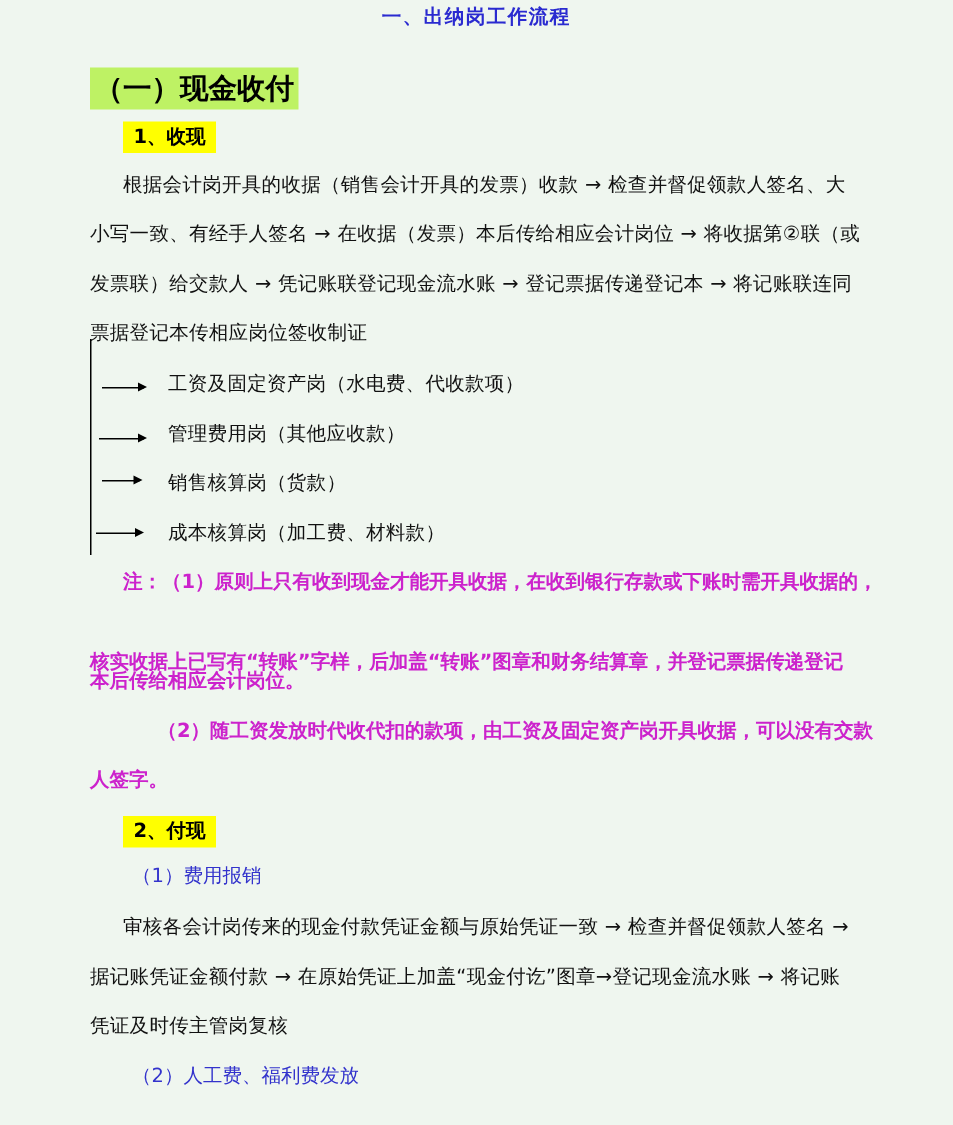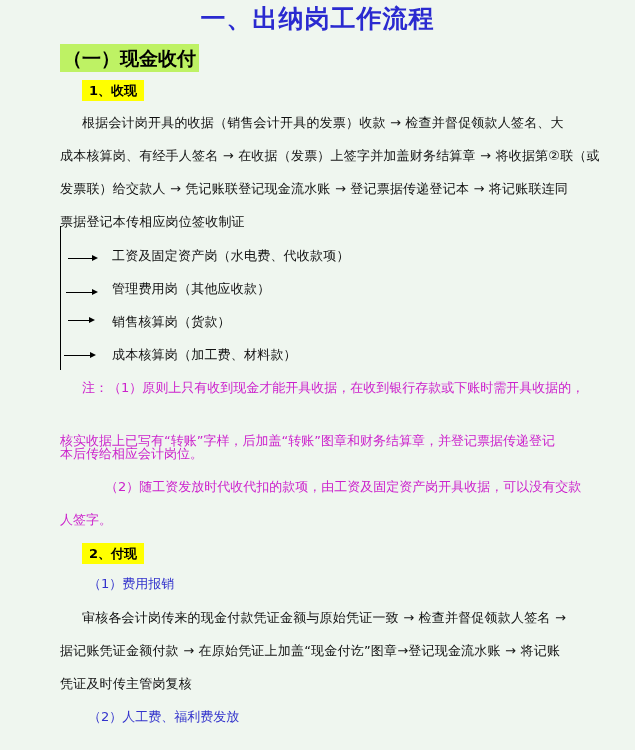--- a/index.html
+++ b/index.html
@@ -6,26 +6,26 @@
   body {
     width: 635px; height: 750px; overflow: hidden;
     background: #eff6ef;
     font-family: "DejaVu Sans", "Liberation Sans", sans-serif;
     color: #111;
     position: relative;
   }
   .abs { position: absolute; white-space: nowrap; }
   .title {
     left: 0; width: 635px; top: 2px; text-align: center;
-    font-size: 25px; font-weight: bold; color: #2a2ad0; letter-spacing: 1px;
+    font-size: 13px; font-weight: bold; color: #2a2ad0; letter-spacing: 1px;
   }
   .hl-green { background: #bef264; font-weight: bold; font-size: 19px; padding: 3px 3px; color: #000; }
   .hl-yellow { background: #ffff00; font-weight: bold; font-size: 13px; padding: 3px 7px; color: #000; }
   .body-line { font-size: 13px; color: #111; letter-spacing: 0.2px; }
-  .note { font-size: 13px; color: #cc22cc; font-weight: normal; }
+  .note { font-size: 13px; color: #cc22cc; font-weight: bold; }
   .sub { font-size: 13px; color: #3333cc; }
   .vline { position: absolute; left: 60px; top: 226px; width: 1px; height: 144px; background: #000; }
   .arrow { position: absolute; height: 1px; background: #000; }
   .arrow::after {
     content: ""; position: absolute; right: -2px; top: -3px;
     border-left: 6px solid #000; border-top: 3.5px solid transparent; border-bottom: 3.5px solid transparent;
   }
 </style>
 </head>
 <body>
@@ -34,21 +34,21 @@
 
 <div class="abs" style="left:60px; top:46px;">
   <span class="hl-green">（一）现金收付</span>
 </div>
 
 <div class="abs" style="left:82px; top:80px;">
   <span class="hl-yellow">1、收现</span>
 </div>
 
 <div class="abs body-line" style="left:82px; top:114px;">根据会计岗开具的收据（销售会计开具的发票）收款 → 检查并督促领款人签名、大</div>
-<div class="abs body-line" style="left:60px; top:147px;">成本核算岗、有经手人签名 → 在收据（发票）上签字并加盖财务结算章 → 将收据第②联（或</div>
+<div class="abs body-line" style="left:60px; top:147px;">小写一致、有经手人签名 → 在收据（发票）本后传给相应会计岗位 → 将收据第②联（或</div>
 <div class="abs body-line" style="left:60px; top:180px;">发票联）给交款人 → 凭记账联登记现金流水账 → 登记票据传递登记本 → 将记账联连同</div>
 <div class="abs body-line" style="left:60px; top:213px;">票据登记本传相应岗位签收制证</div>
 
 <div class="vline"></div>
 
 <div class="arrow" style="left:68px; width:28px; top:258px;"></div>
 <div class="abs body-line" style="left:112px; top:247px;">工资及固定资产岗（水电费、代收款项）</div>
 
 <div class="arrow" style="left:66px; width:30px; top:292px;"></div>
 <div class="abs body-line" style="left:112px; top:280px;">管理费用岗（其他应收款）</div>

